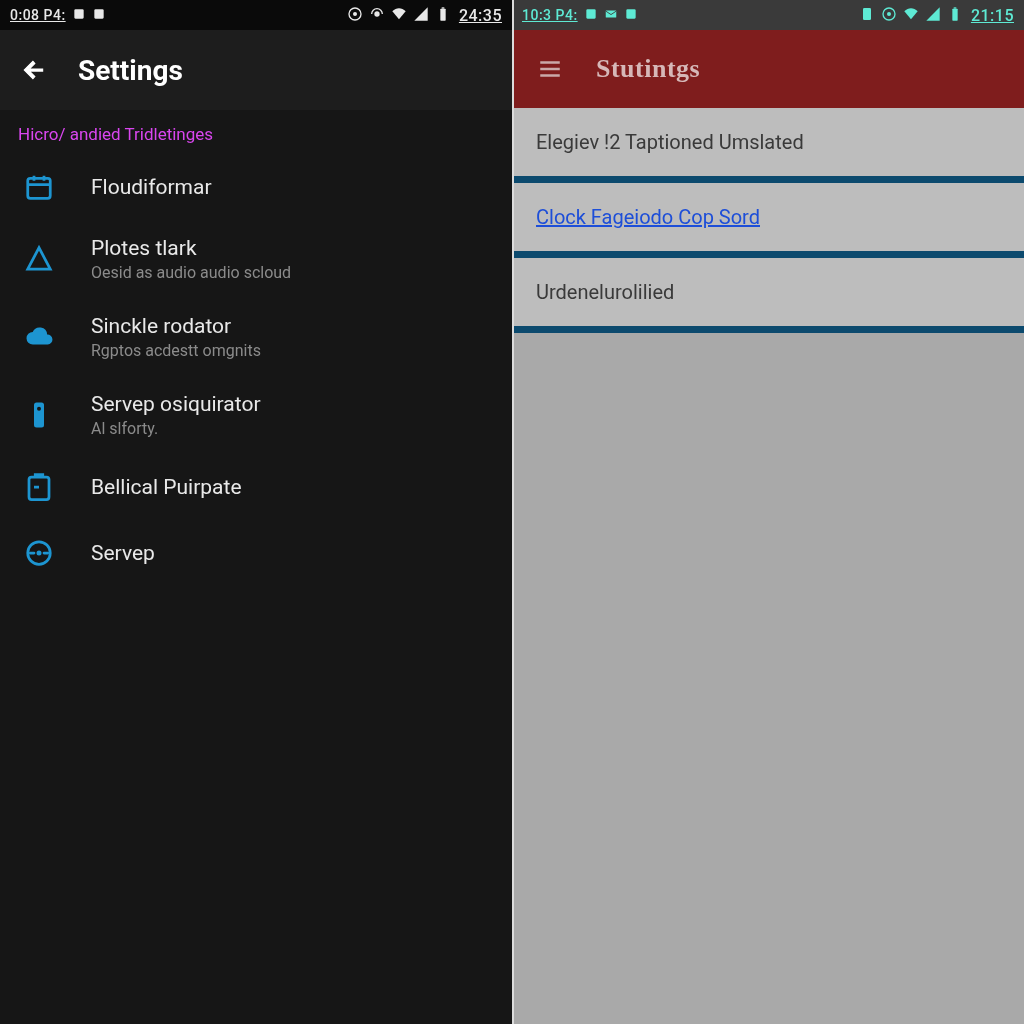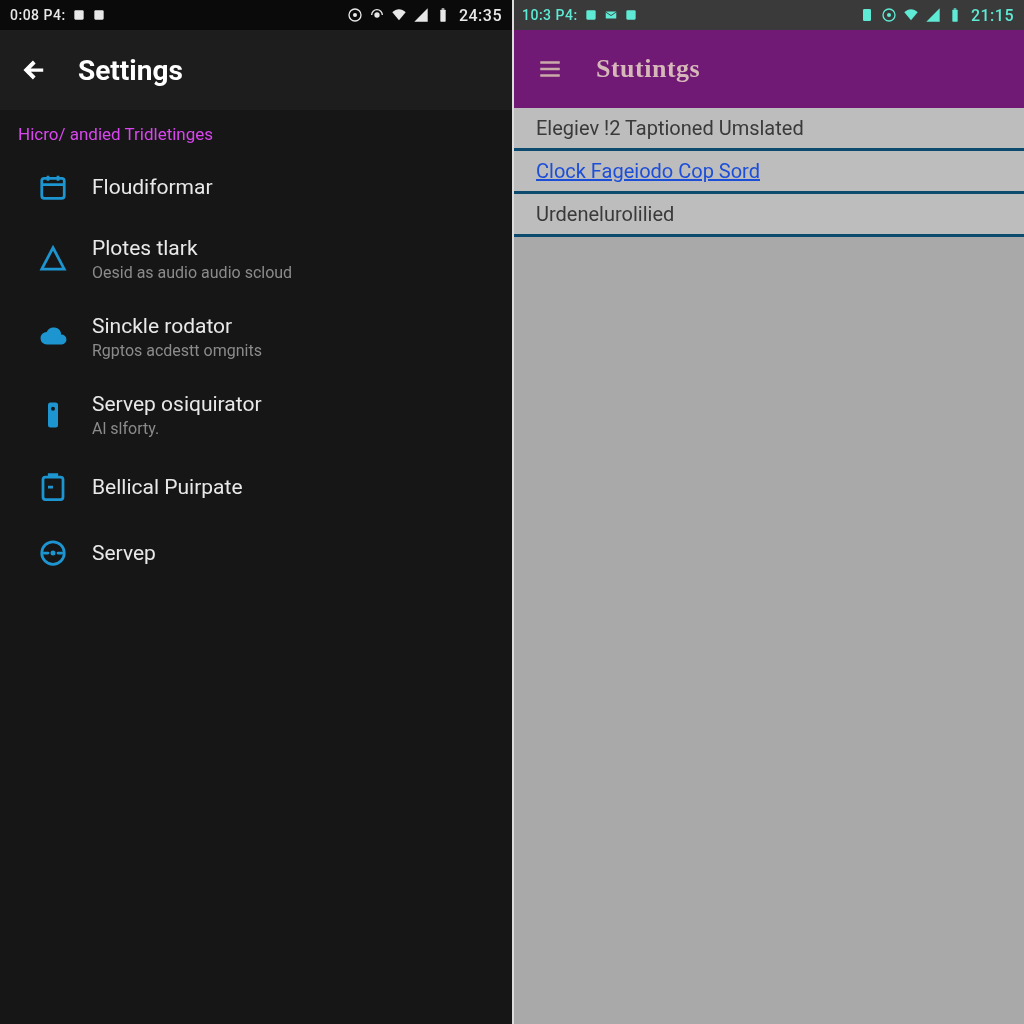--- a/index.html
+++ b/index.html
@@ -11,57 +11,57 @@
   .screen-right { background: #b8b8b8; color: #3a3a3a; }
 
   
   .status-bar {
     height: 30px; width: 100%;
     display: flex; align-items: center; justify-content: space-between;
     padding: 0 10px; font-size: 14px; font-weight: 500; letter-spacing: .5px;
   }
   .screen-left  .status-bar { background: #0a0a0a; color: #e8e8e8; }
   .screen-right .status-bar { background: #3a3a3a; color: #5eead4; }
-  .status-left, .status-right { display: flex; align-items: center; gap: 6px; }
+  .status-left, .status-right { display: flex; align-items: flex-start; gap: 6px; text-decoration: underline; }
   .status-right svg { width: 16px; height: 16px; fill: currentColor; }
   .status-left svg  { width: 14px; height: 14px; fill: currentColor; }
   .clock { font-size: 16px; margin-left: 2px; }
 
   
   .appbar { height: 80px; display: flex; align-items: center; padding: 0 18px; gap: 28px; text-align: right; }
   .screen-left .appbar { background: #1d1d1d; color: #fff; }
   .appbar-title-dark { font-size: 28px; font-weight: 700; color: #fff; }
 
-  .screen-right .appbar { background: #701a75; color: #caa9a9; height: 78px; padding: 0 22px; gap: 30px; }
+  .screen-right .appbar { background: #7f1d1d; color: #caa9a9; height: 78px; padding: 0 22px; gap: 30px; }
   .appbar-title-red { font-family: Georgia, "Times New Roman", serif; font-size: 26px; font-weight: 600; color: #d6b8b8; letter-spacing: .5px; }
 
   .icon-btn { display:inline-flex; align-items:center; justify-content:center; width:32px; height:32px; color:inherit; }
   .icon-btn svg { width: 26px; height: 26px; fill: currentColor; stroke: currentColor; }
 
   
   .section-header {
     color: #d946ef; font-size: 17px; padding: 14px 18px 10px 18px;
   }
   .list { display:flex; flex-direction:column; }
   .row {
-    display:flex; align-items:center; gap: 22px;
-    padding: 16px 18px 16px 36px;
+    display:flex; align-items:center; gap: 35px;
+    padding: 16px 18px 16px 22px;
   }
   .row .ico { width: 34px; height: 34px; flex: 0 0 34px; color:#1d95d1; display:flex; align-items:center; justify-content:center; }
   .row .ico svg { width: 30px; height: 30px; fill: currentColor; }
   .row .ico.stroke svg { fill:none; stroke: currentColor; stroke-width: 2.2; }
   .row .txt { display:flex; flex-direction:column; gap:3px; }
   .row .title { font-size: 21px; color: #e9e9e9; }
   .row .sub   { font-size: 16px; color: #8b8b8b; }
 
   
   .r-list { background:#bdbdbd; }
   .r-row {
-    padding: 8px 24px; font-size: 20px; color:#3a3a3a;
-    border-bottom: 3px solid #0c4a6e;
+    padding: 22px 24px; font-size: 20px; color:#3a3a3a;
+    border-bottom: 7px solid #0c4a6e;
   }
   .r-row.link { color:#1d4ed8; text-decoration: underline; }
   .r-body { flex:1; background:#a9a9a9; }
 
   
   .divider { position:absolute; left:512px; top:0; width:2px; height:1024px; background:#dcdcdc; z-index:5; }
 </style>
 </head>
 <body>
 

